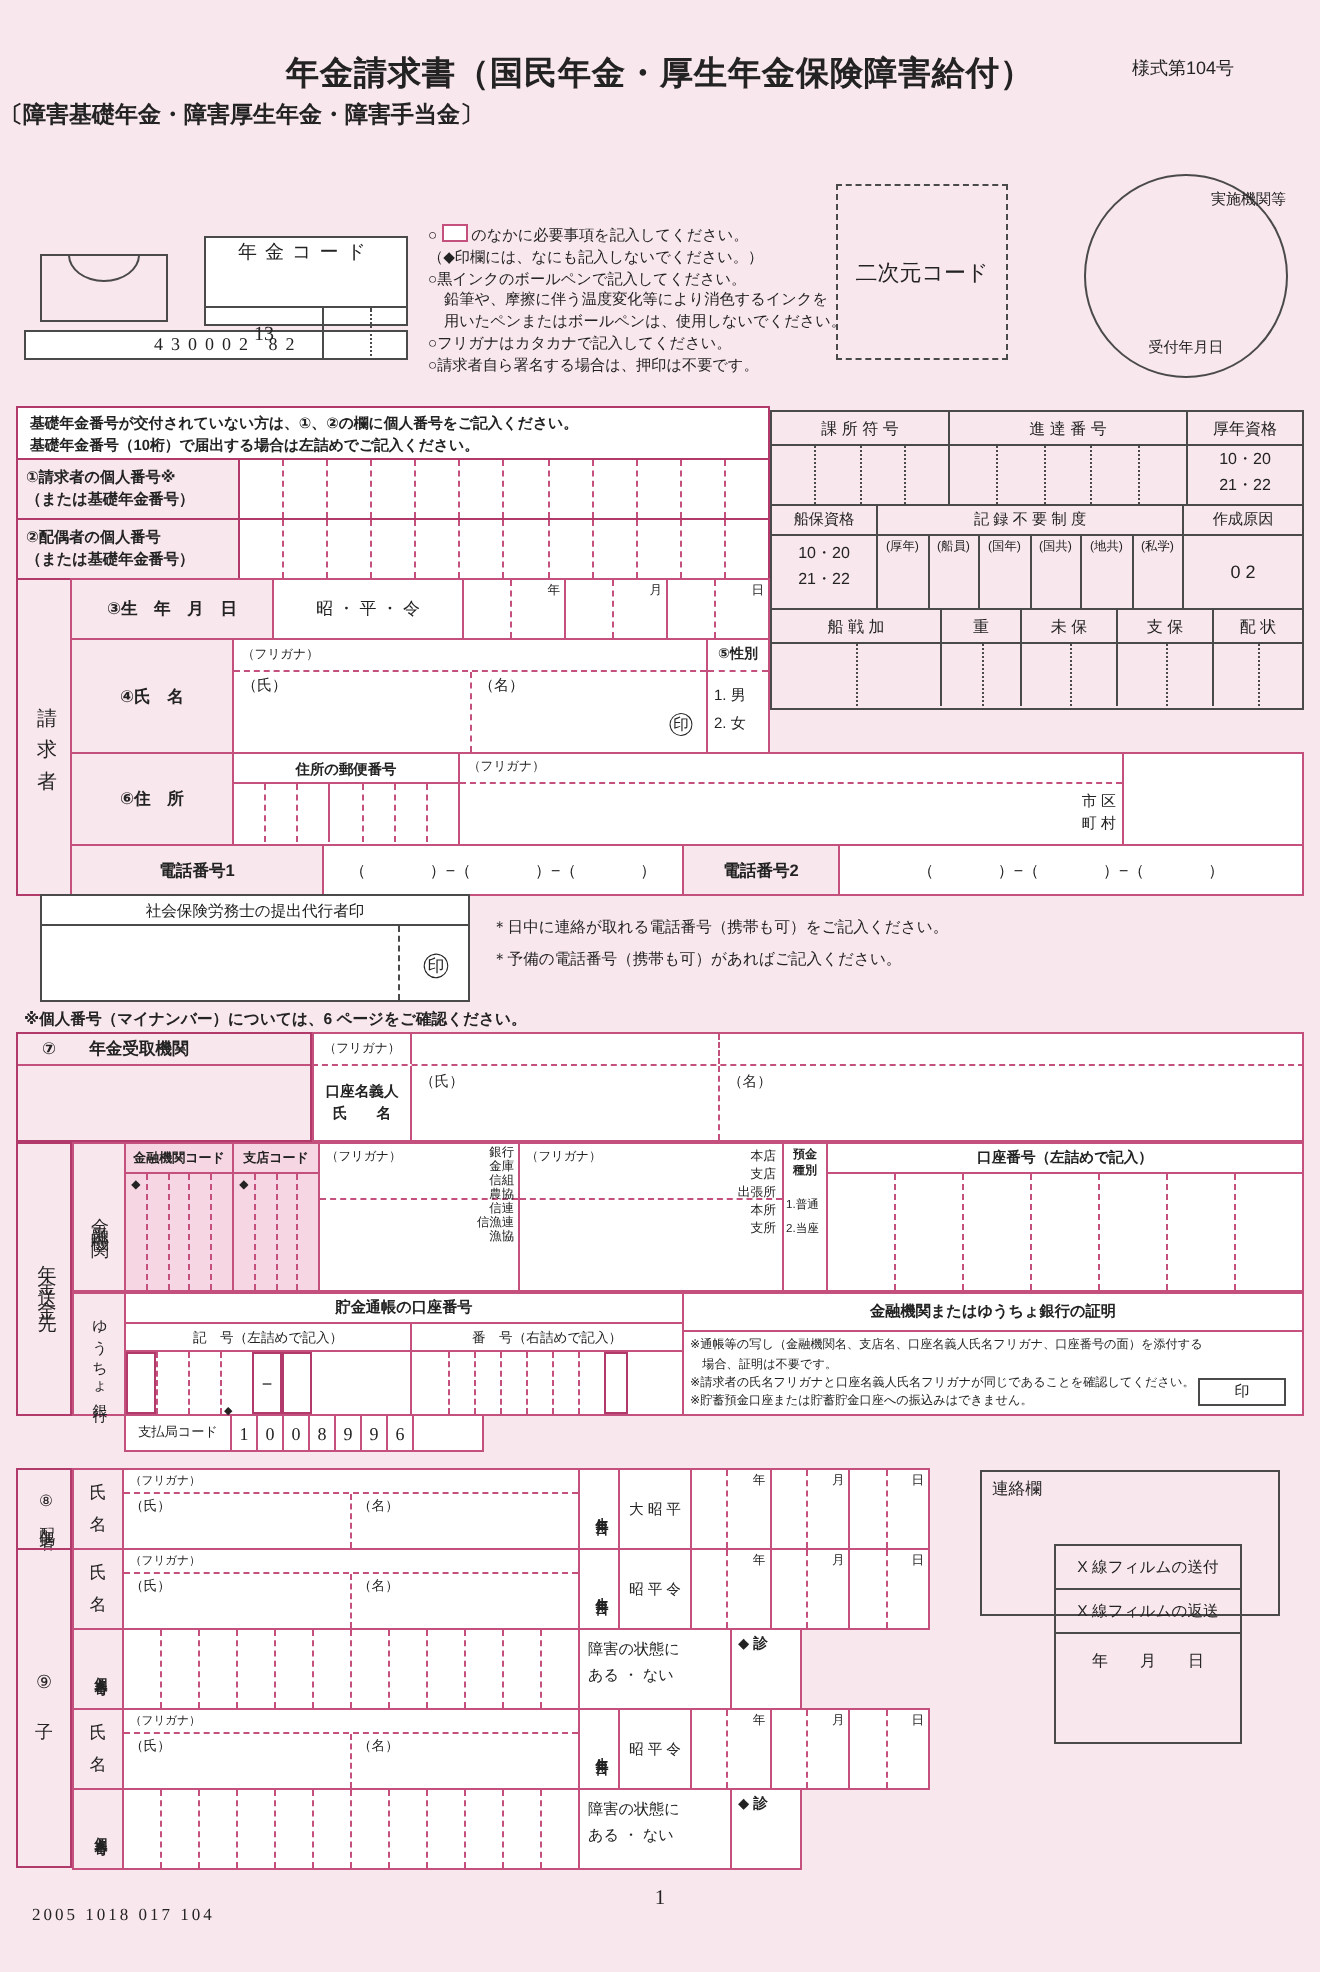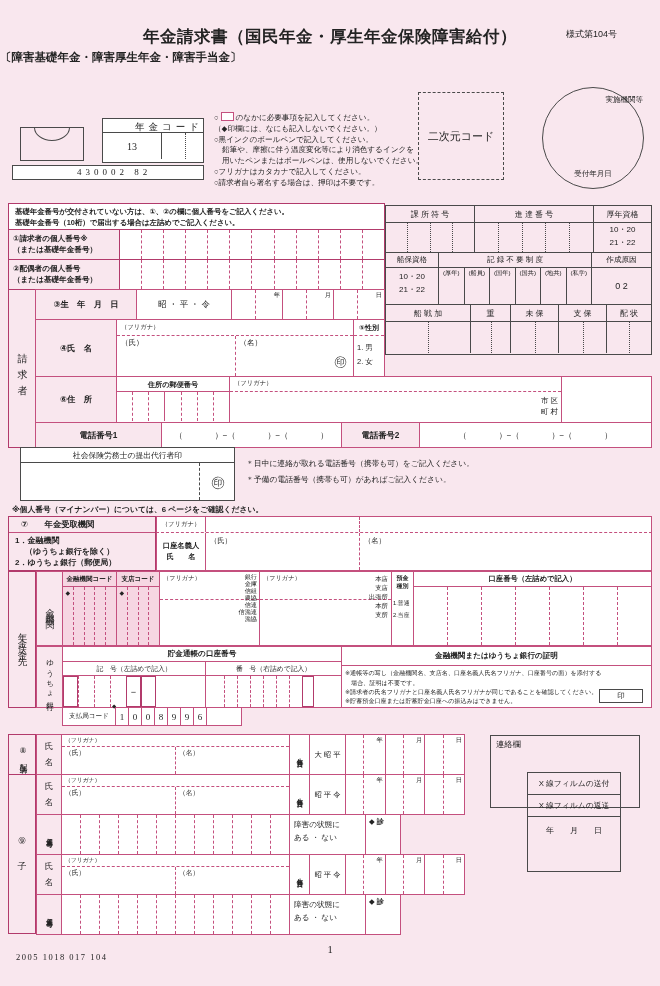--- a/index.html
+++ b/index.html
@@ -40,21 +40,21 @@
   <div class="abs b" style="left:0;top:26px;width:660px;text-align:center;font-size:16.5px;letter-spacing:.5px">年金請求書（国民年金・厚生年金保険障害給付）</div>
   <div class="abs b" style="left:0;top:50px;width:660px;text-align:left;font-size:11.5px">〔障害基礎年金・障害厚生年金・障害手当金〕</div>
   <div class="abs" style="left:566px;top:28px;font-size:9px">様式第104号</div>
 
   <div class="abs bd" style="left:20px;top:127px;width:64px;height:34px;overflow:hidden">
     <div class="abs" style="left:13px;top:-14px;width:36px;height:27px;border:1px solid var(--dk);border-radius:50%;background:var(--bg)"></div>
   </div>
   <div class="abs bd wh ser" style="left:12px;top:165px;width:192px;height:15px;font-size:9px;letter-spacing:4px;padding-left:64px;line-height:13px">430002  82</div>
 
   <div class="abs bd wh" style="left:102px;top:118px;width:102px;height:45px">
-    <div style="height:14px;border-bottom:1px solid var(--dk);text-align:right;font-size:9.5px;letter-spacing:4px;line-height:16px">年金コード</div>
+    <div style="height:35px;border-bottom:1px solid var(--dk);text-align:center;font-size:9.5px;letter-spacing:4px;line-height:16px">年金コード</div>
     <div class="flex" style="height:26px">
       <div class="ctr ser" style="width:58px;font-size:10px">13</div>
       <div style="width:24px;border-left:1px solid var(--dk)"></div>
       <div class="dotl" style="flex:1"></div>
     </div>
   </div>
 
   <div class="abs" style="left:214px;top:112px;width:212px;font-size:7.6px;line-height:1.42">
     <div><span>○</span><span class="inbox"></span><span>のなかに必要事項を記入してください。</span></div>
     <div>（◆印欄には、なにも記入しないでください。）</div>
@@ -284,25 +284,20 @@
     </div>
   </div>
   <div class="abs" style="left:246px;top:456px;font-size:7.8px;line-height:2">
     <div>＊日中に連絡が取れる電話番号（携帯も可）をご記入ください。</div>
     <div>＊予備の電話番号（携帯も可）があればご記入ください。</div>
   </div>
   <div class="abs b" style="left:12px;top:504px;font-size:7.8px">※個人番号（マイナンバー）については、6 ページをご確認ください。</div>
 
   <div class="abs bpb" style="left:8px;top:516px;width:148px;height:55px">
     <div class="b" style="height:16px;border-bottom:1px solid var(--ln);font-size:8.3px;padding-left:12px;line-height:15px">⑦　　年金受取機関</div>
-    <div class="b" style="font-size:8px;padding:3px 0 0 6px;line-height:1.35">
-      <div>1．金融機関</div>
-      <div style="padding-left:10px">（ゆうちょ銀行を除く）</div>
-      <div>2．ゆうちょ銀行（郵便局）</div>
-    </div>
   </div>
   <div class="abs wh" style="left:156px;top:516px;width:496px;height:17px;border:1px solid var(--ln);border-bottom:1px dashed var(--ln)">
     <div class="flex" style="height:100%">
       <div class="ctr" style="width:49px;border-right:1px solid var(--ln);font-size:6.3px">（フリガナ）</div>
       <div style="width:153px"></div>
       <div style="flex:1;border-left:1px dashed var(--ln)"></div>
     </div>
   </div>
   <div class="abs wh" style="left:156px;top:533px;width:496px;height:38px;border:1px solid var(--ln);border-top:none">
     <div class="flex" style="height:100%">

